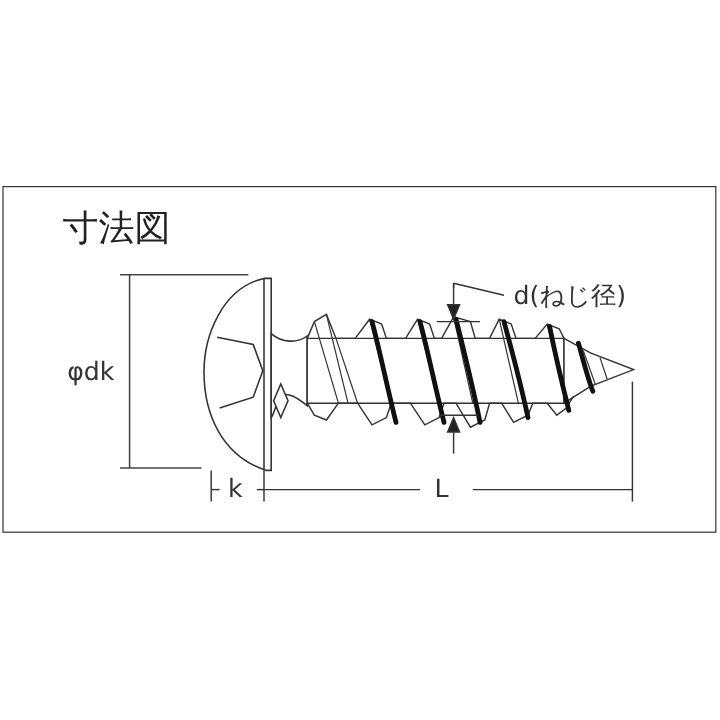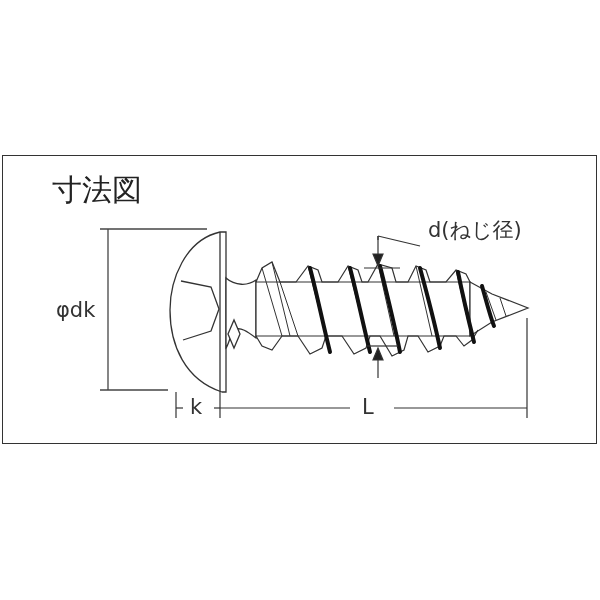--- a/index.html
+++ b/index.html
@@ -94,13 +94,13 @@
     <line x1="214" y1="408" x2="220" y2="408"></line>
     <line x1="220" y1="408" x2="350" y2="408"></line>
     <line x1="394" y1="408" x2="527" y2="408"></line>
     <line x1="527" y1="318" x2="527" y2="418"></line>
   </g>
 </svg>
 
 <div class="lbl" style="left:56px; top:298px;">φdk</div>
 <div class="lbl" style="left:190px; top:395px;">k</div>
 <div class="lbl" style="left:362px; top:395px;">L</div>
-<div class="lbl" style="left:428px; top:216px;text-align:center;">d(ねじ径)</div>
+<div class="lbl" style="left:428px; top:232px;text-align:center;">d(ねじ径)</div>
 
 </body></html>

